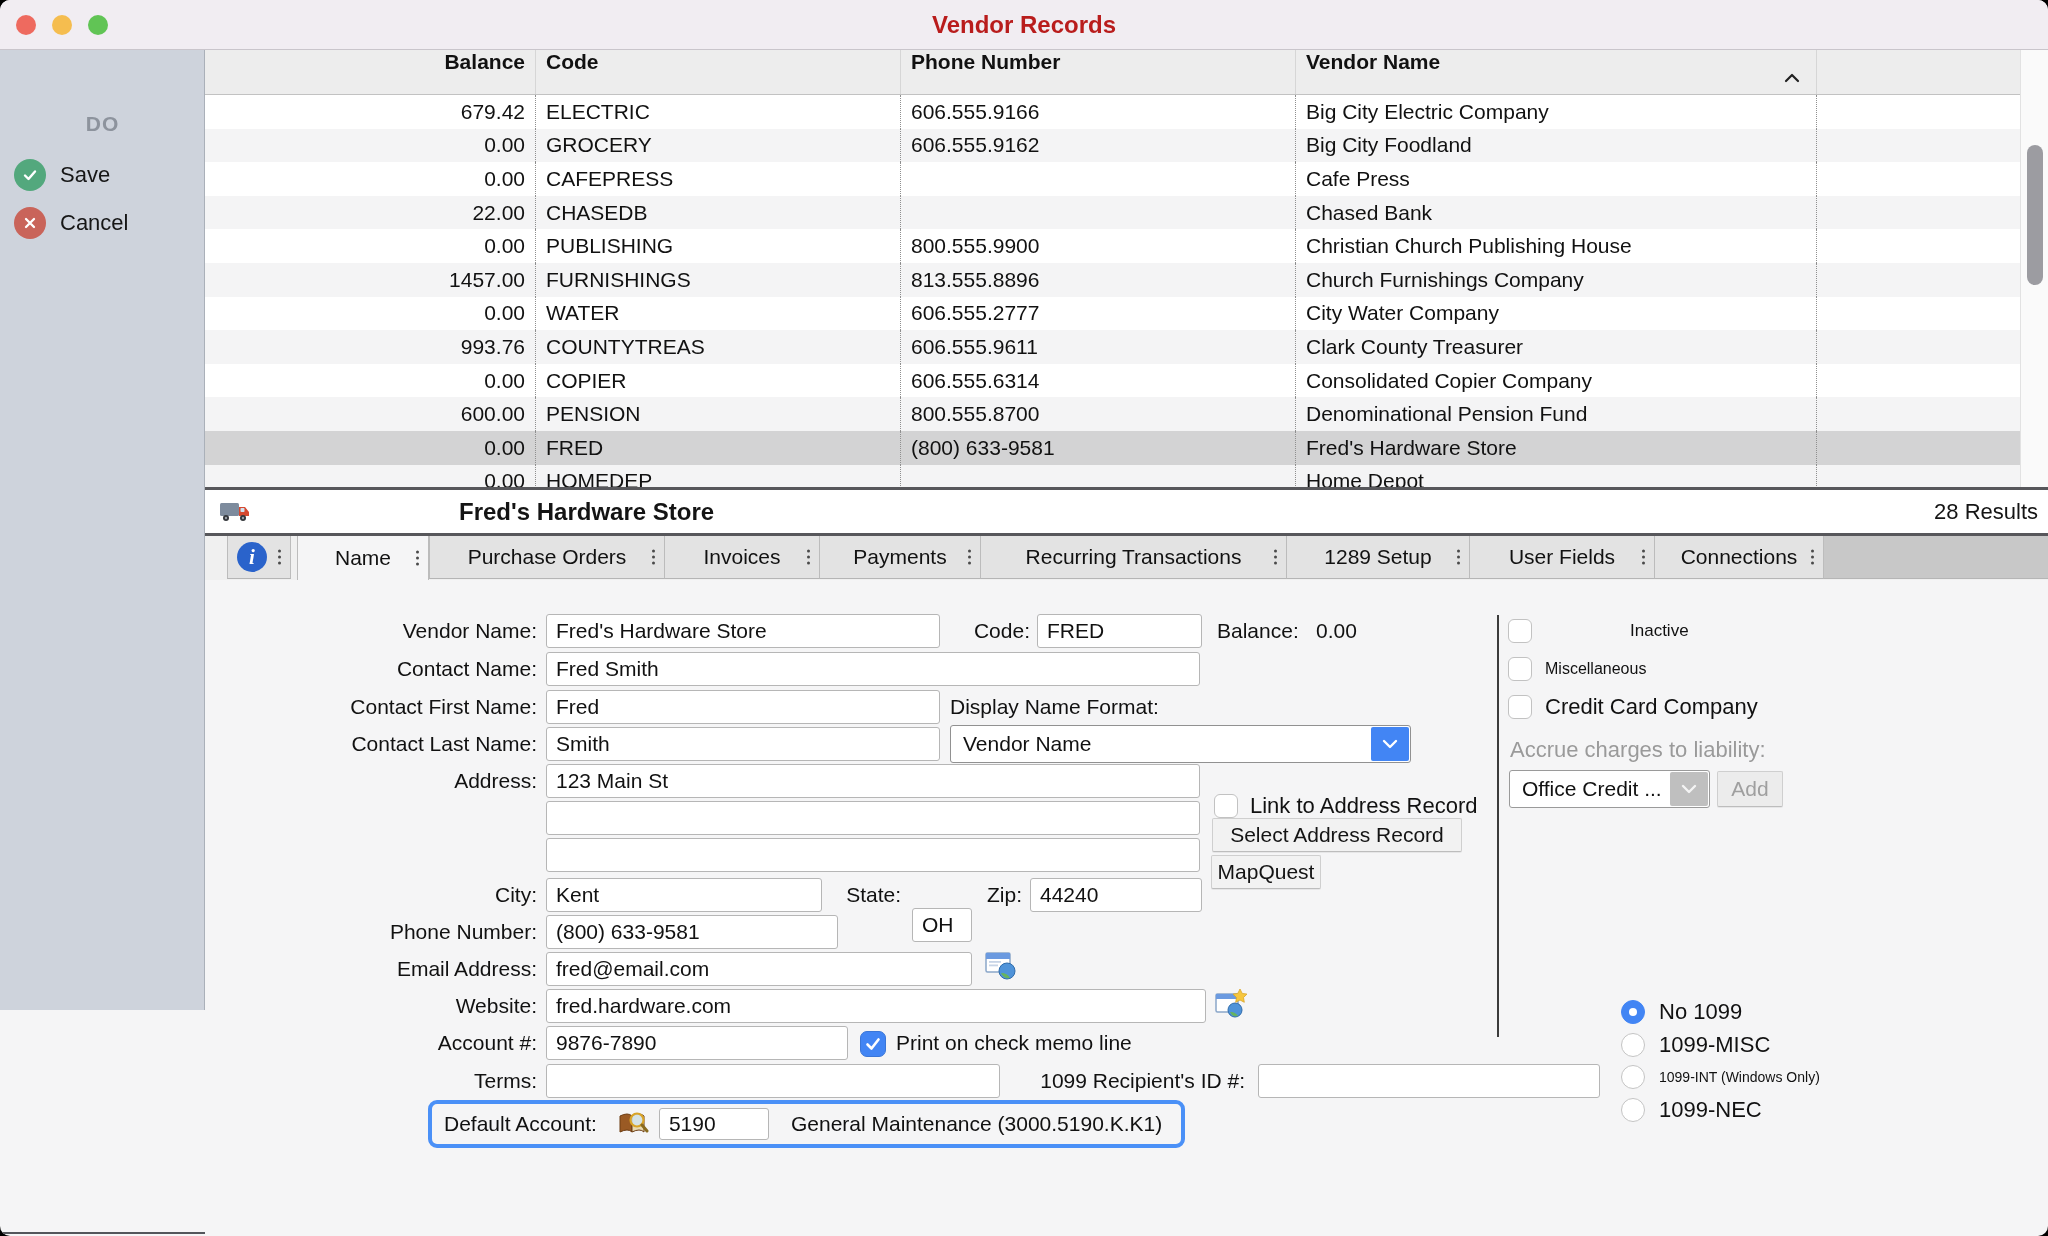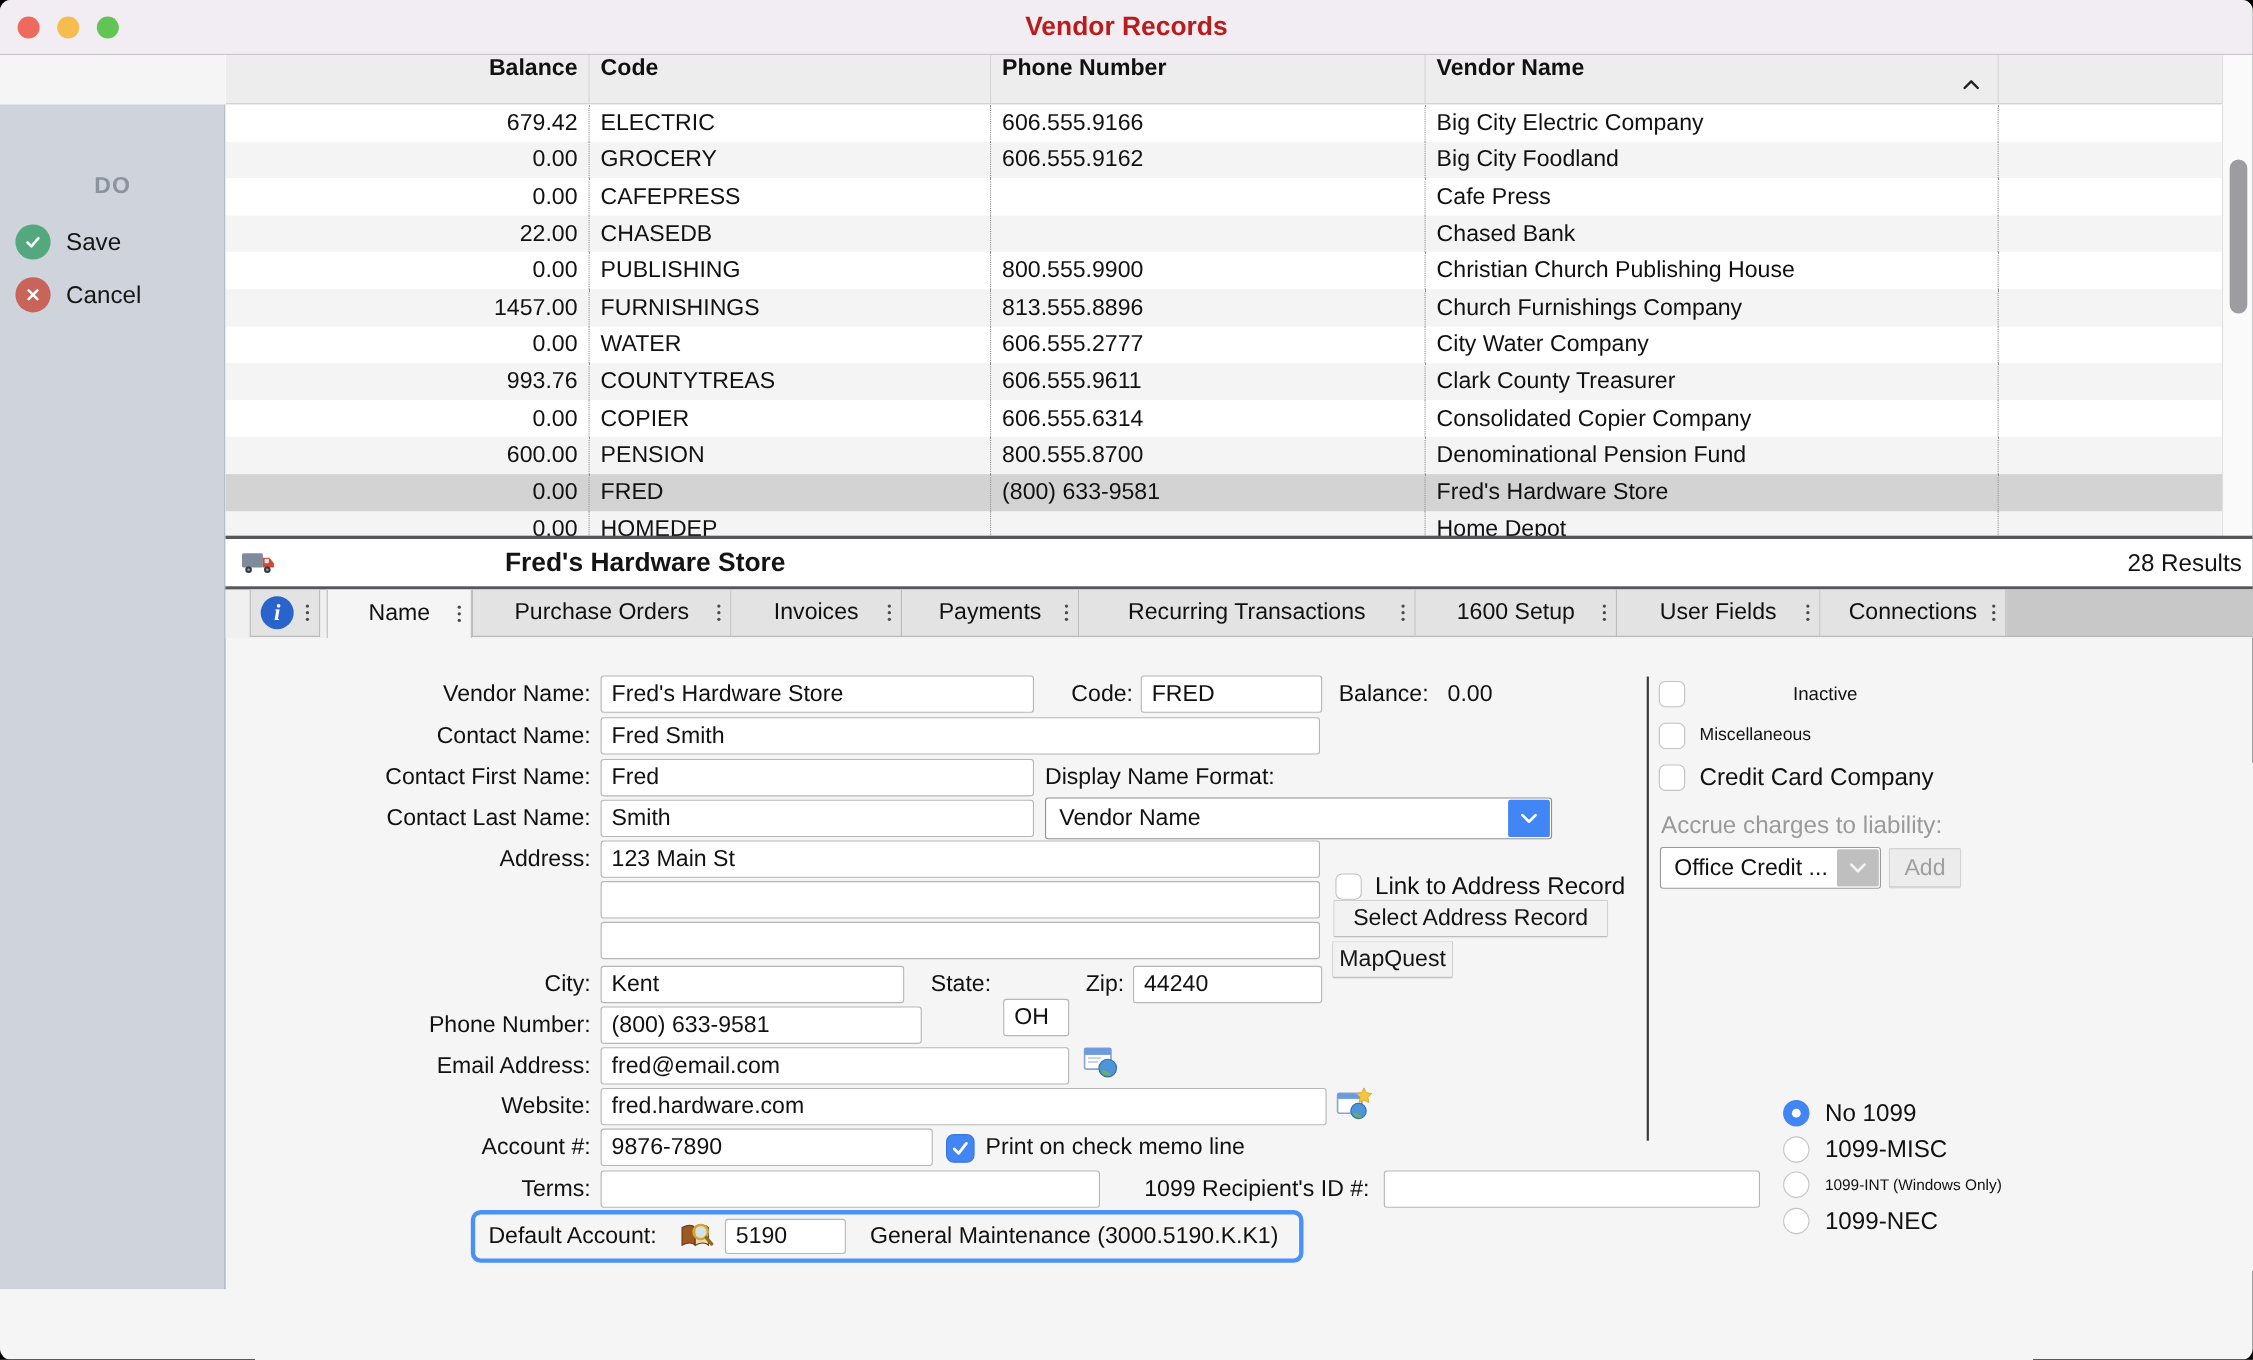--- a/index.html
+++ b/index.html
@@ -8,21 +8,21 @@
     font-family:"Liberation Sans","DejaVu Sans",sans-serif;color:#111;}
   .abs{position:absolute;}
 
   
   .titlebar{position:absolute;left:0;top:0;width:2048px;height:50px;background:#f1edf2;border-bottom:1px solid #c9c5cb;}
   .light{position:absolute;top:15px;width:20px;height:20px;border-radius:50%;}
   .win-title{position:absolute;left:0;top:0;width:100%;height:34px;line-height:50px;text-align:center;
     font-size:24px;font-weight:bold;color:#b91c1c;}
 
   
-  .sidebar{position:absolute;left:0;top:50px;width:205px;height:1077px;background:#ced3dc;border-right:1px solid #aab0b9;margin-top:45px;}
+  .sidebar{position:absolute;left:0;top:50px;width:205px;height:960px;background:#ced3dc;border-right:1px solid #aab0b9;}
   .side-head{position:absolute;left:0;top:62px;width:205px;text-align:center;font-size:21px;font-weight:bold;
     color:#8d939d;letter-spacing:1px;}
   .side-item{position:absolute;left:0;width:205px;height:34px;display:flex;align-items:center;cursor:default;}
   .side-icon{position:absolute;left:14px;width:32px;height:32px;border-radius:50%;display:flex;align-items:center;justify-content:center;}
   .side-label{position:absolute;left:60px;font-size:22px;color:#161616;}
   .side-divider{position:absolute;left:0;top:1182px;width:205px;height:2px;background:#53565b;}
 
   
   .table-wrap{position:absolute;left:205px;top:50px;width:1815px;height:440px;overflow:hidden;background:#fff;}
   .thead{display:grid;grid-template-columns:331px 365px 395px 521px 1fr;height:45px;background:#ededed;
@@ -289,21 +289,21 @@
     </div>
     <div class="tab" style="left:776px;width:306px;">
       <span>Recurring Transactions</span>
       <span class="kebab">
           <i></i>
           <i></i>
           <i></i>
         </span>
     </div>
     <div class="tab" style="left:1082px;width:183px;">
-      <span>1600 Setup</span>
+      <span>1289 Setup</span>
       <span class="kebab">
           <i></i>
           <i></i>
           <i></i>
         </span>
     </div>
     <div class="tab" style="left:1265px;width:185px;">
       <span>User Fields</span>
       <span class="kebab">
           <i></i>

